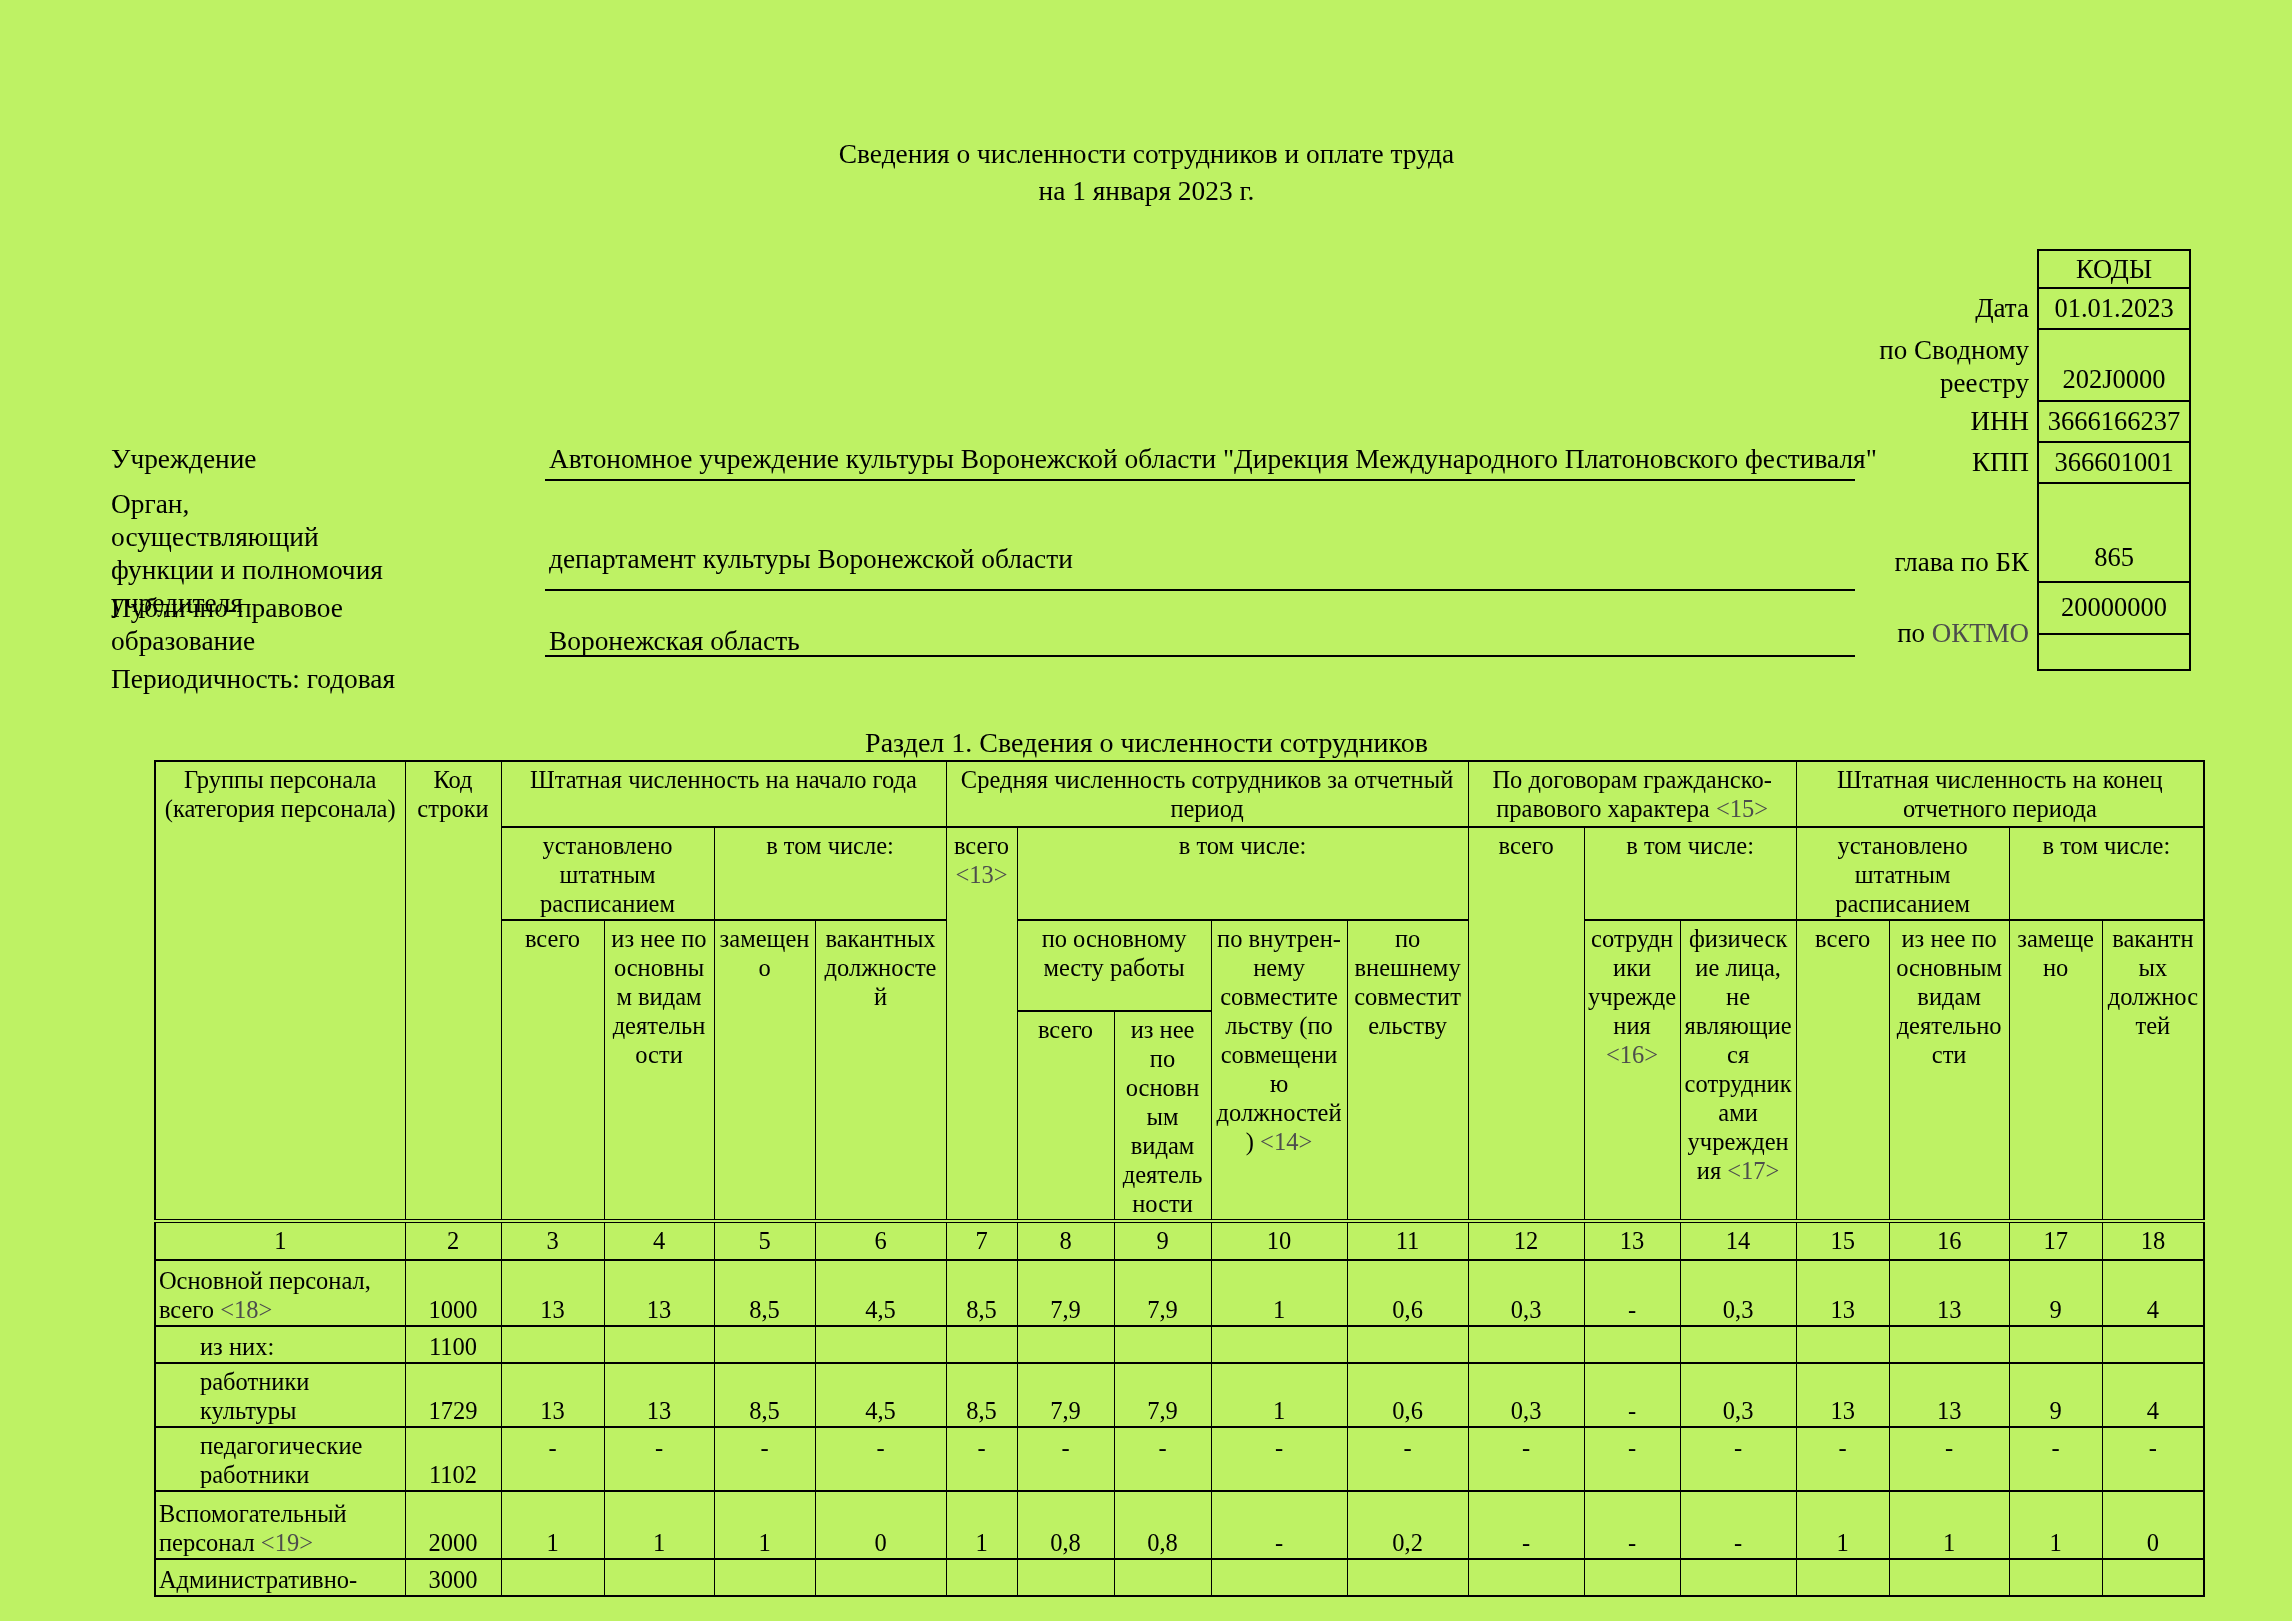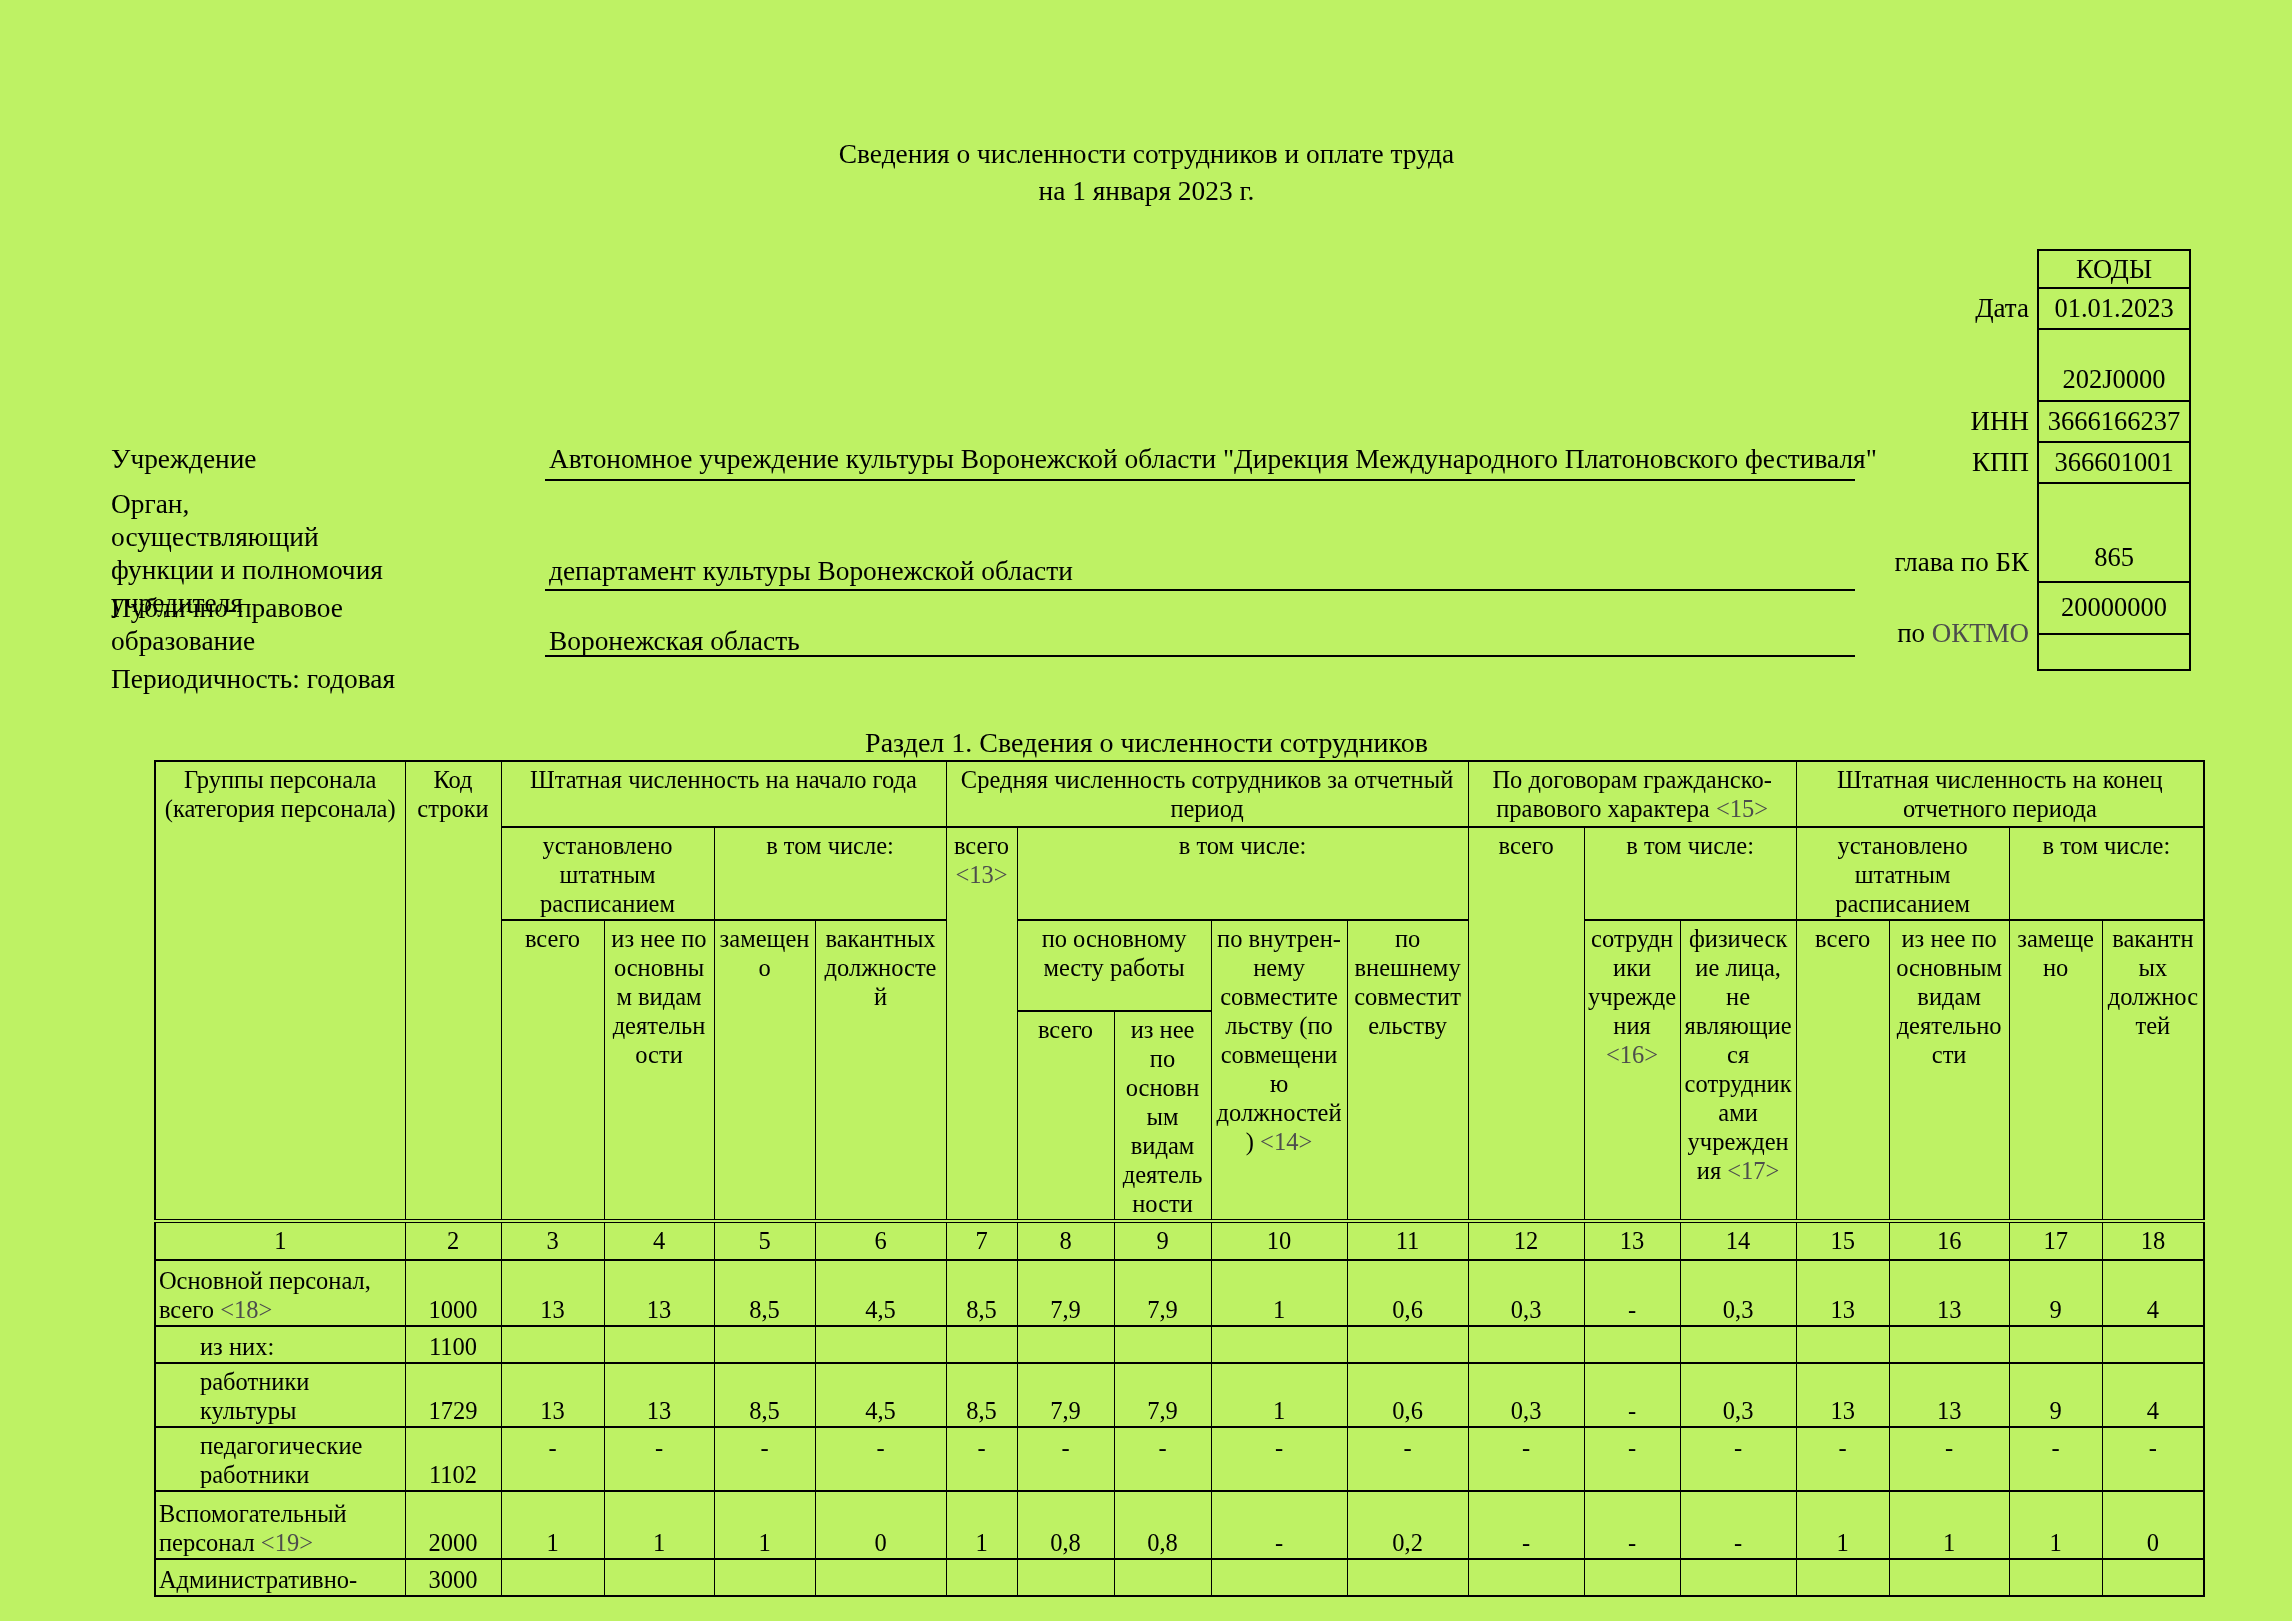--- a/index.html
+++ b/index.html
@@ -64,31 +64,32 @@
     <div class="cb-row cb-date">01.01.2023</div>
     <div class="cb-row cb-reg">202J0000</div>
     <div class="cb-row cb-inn">3666166237</div>
     <div class="cb-row cb-kpp">366601001</div>
     <div class="cb-row cb-bk">865</div>
     <div class="cb-row cb-okt">20000000</div>
     <div class="cb-row cb-empty"></div>
   </div>
 
   <div class="code-label" style="top:292px;">Дата</div>
+  <div class="code-label wrap" style="top:334px;">по Сводному реестру</div>
   <div class="code-label" style="top:405px;">ИНН</div>
   <div class="code-label" style="top:446px;">КПП</div>
   <div class="code-label" style="top:546px;">глава по БК</div>
   <div class="code-label" style="top:617px;"><span>по </span><span class="gray">ОКТМО</span></div>
 
   <div class="info-label" style="top:443px;">Учреждение</div>
   <div class="info-value" style="top:443px;">Автономное учреждение культуры Воронежской области "Дирекция Международного Платоновского фестиваля"</div>
   <div class="field-line" style="top:479px;"></div>
 
   <div class="info-label multi" style="top:488px;">Орган, осуществляющий функции и полномочия учредителя</div>
-  <div class="info-value" style="top:555px;">департамент культуры Воронежской области</div>
+  <div class="info-value" style="top:543px;">департамент культуры Воронежской области</div>
   <div class="field-line" style="top:589px;"></div>
 
   <div class="info-label multi" style="top:592px;">Публично-правовое образование</div>
   <div class="info-value" style="top:625px;">Воронежская область</div>
   <div class="field-line" style="top:655px;"></div>
 
   <div class="info-label" style="top:663px;">Периодичность: годовая</div>
 
   <div class="abs sect-title">Раздел 1. Сведения о численности сотрудников</div>
 

